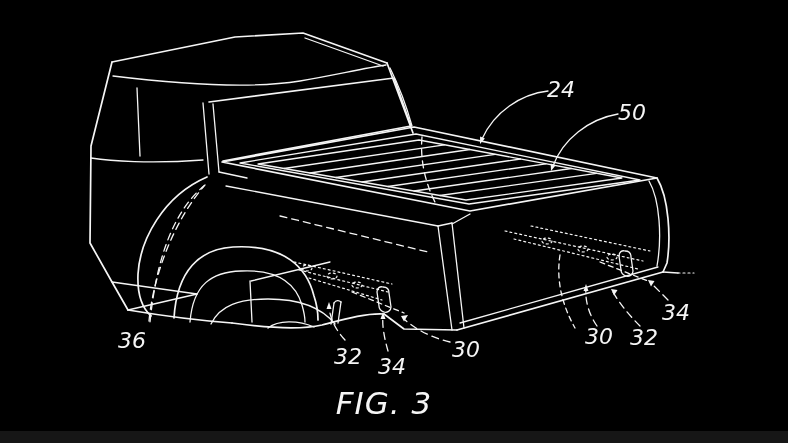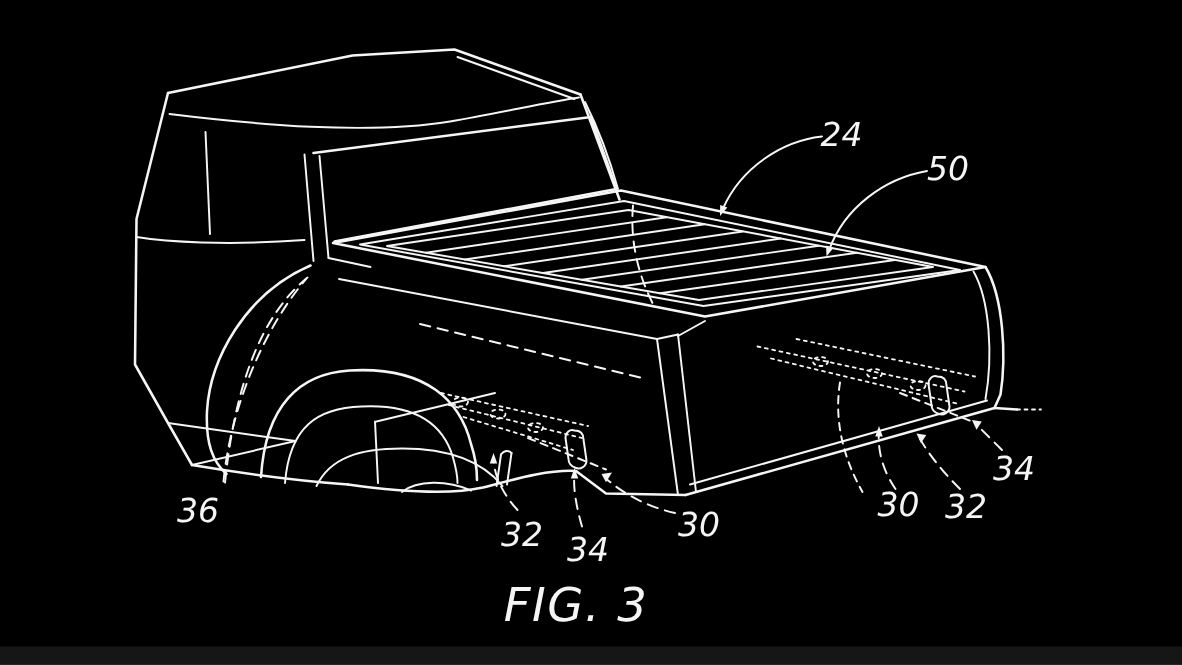--- a/index.html
+++ b/index.html
@@ -1,19 +1,19 @@
 <!DOCTYPE html>
 <html><head>
 <meta charset="utf-8">
 <style>
   html,body{margin:0;padding:0;background:#000;}
   .stage{
     position:relative;
     width:788px;height:443px;
-    background:#7dd3fc;
+    background:#8b5cf6;
     overflow:hidden;
     font-family:"DejaVu Sans","Liberation Sans",sans-serif;
   }
   svg{display:block}
   .ref-num{
     font-family:"DejaVu Sans","Liberation Sans",sans-serif;
     font-style:italic;
     font-size:22px;
     fill:#f5f5f5;
   }

